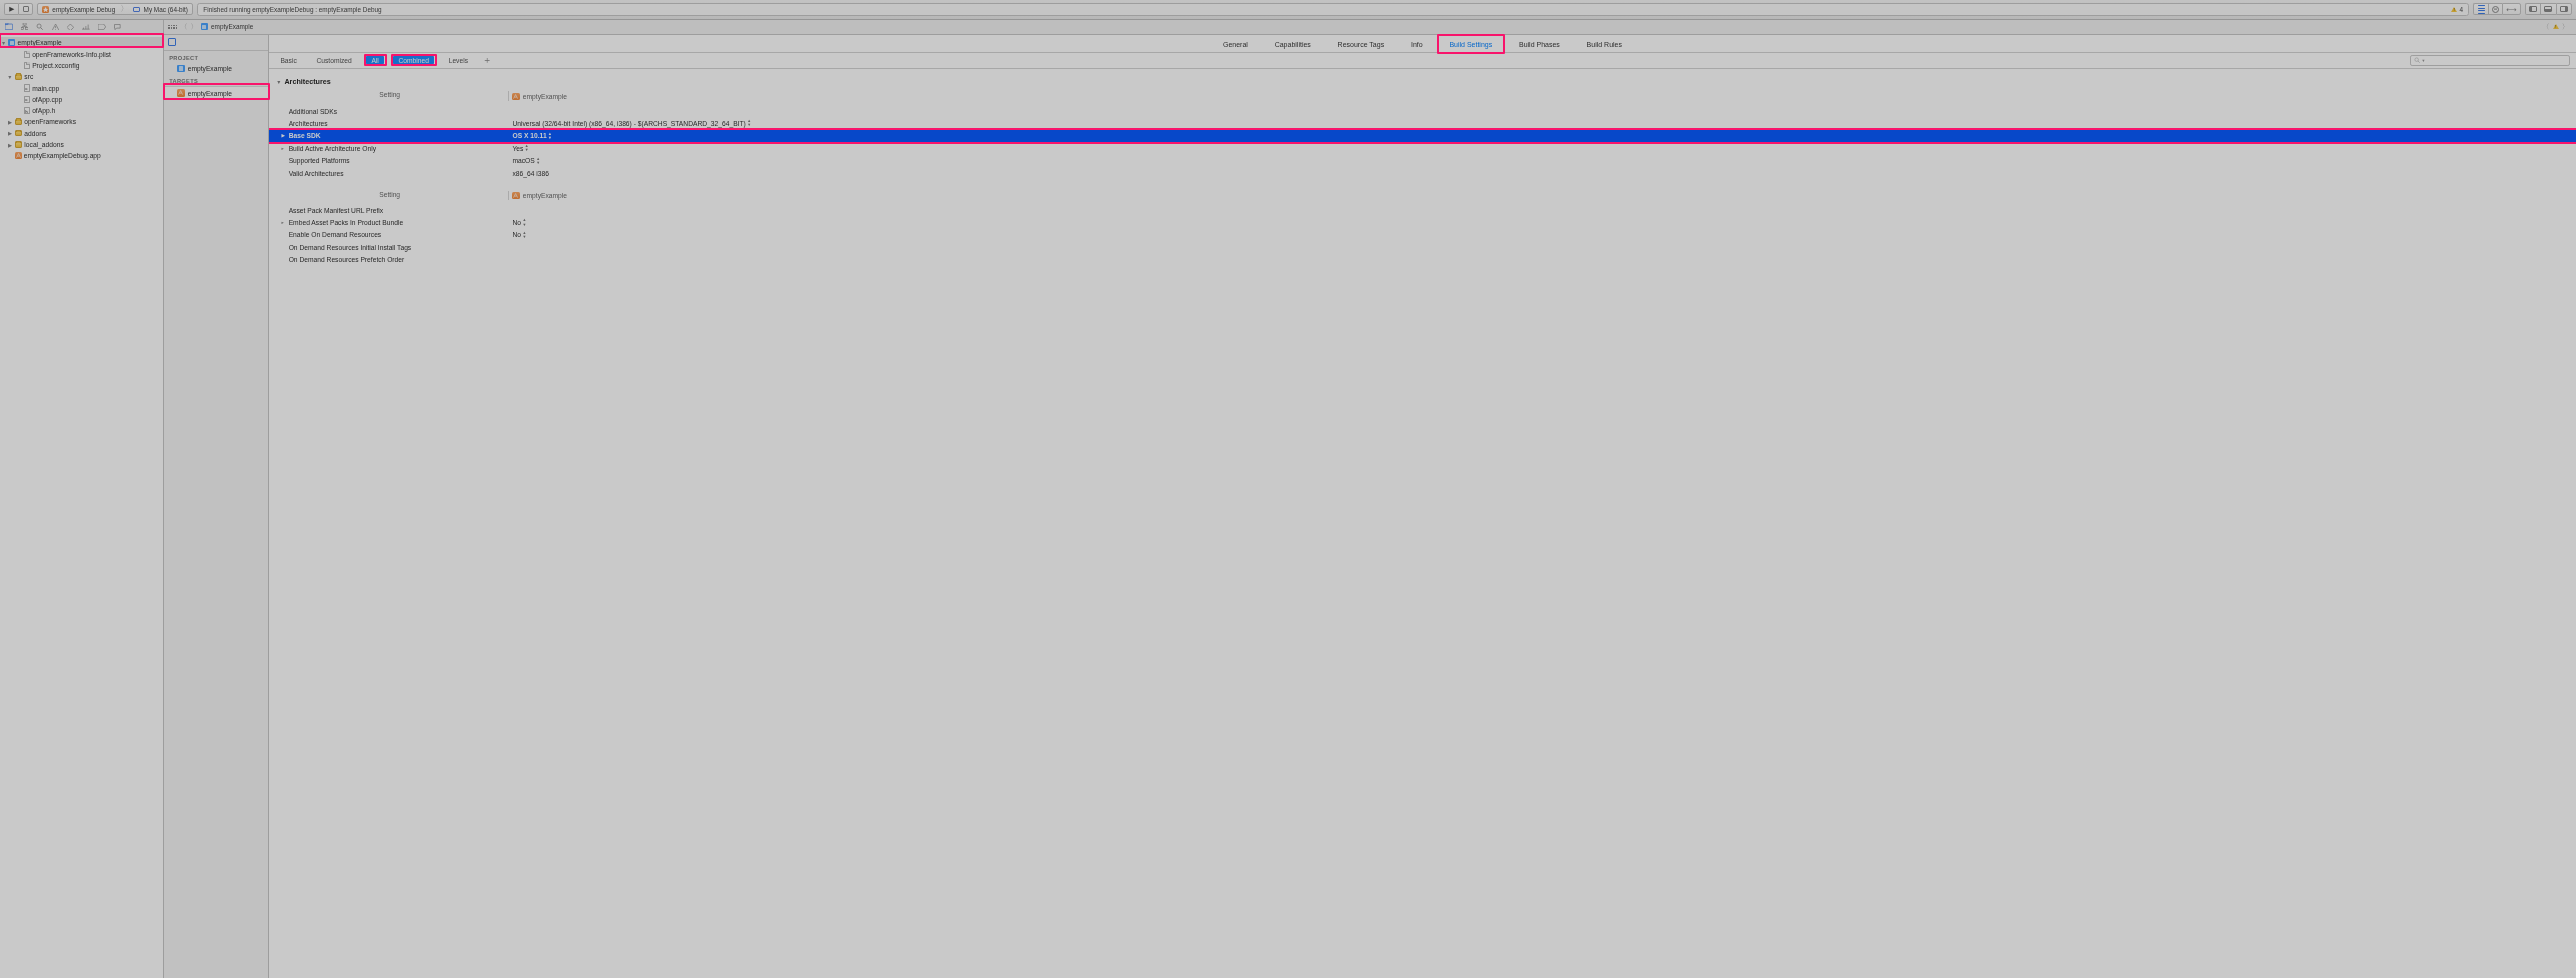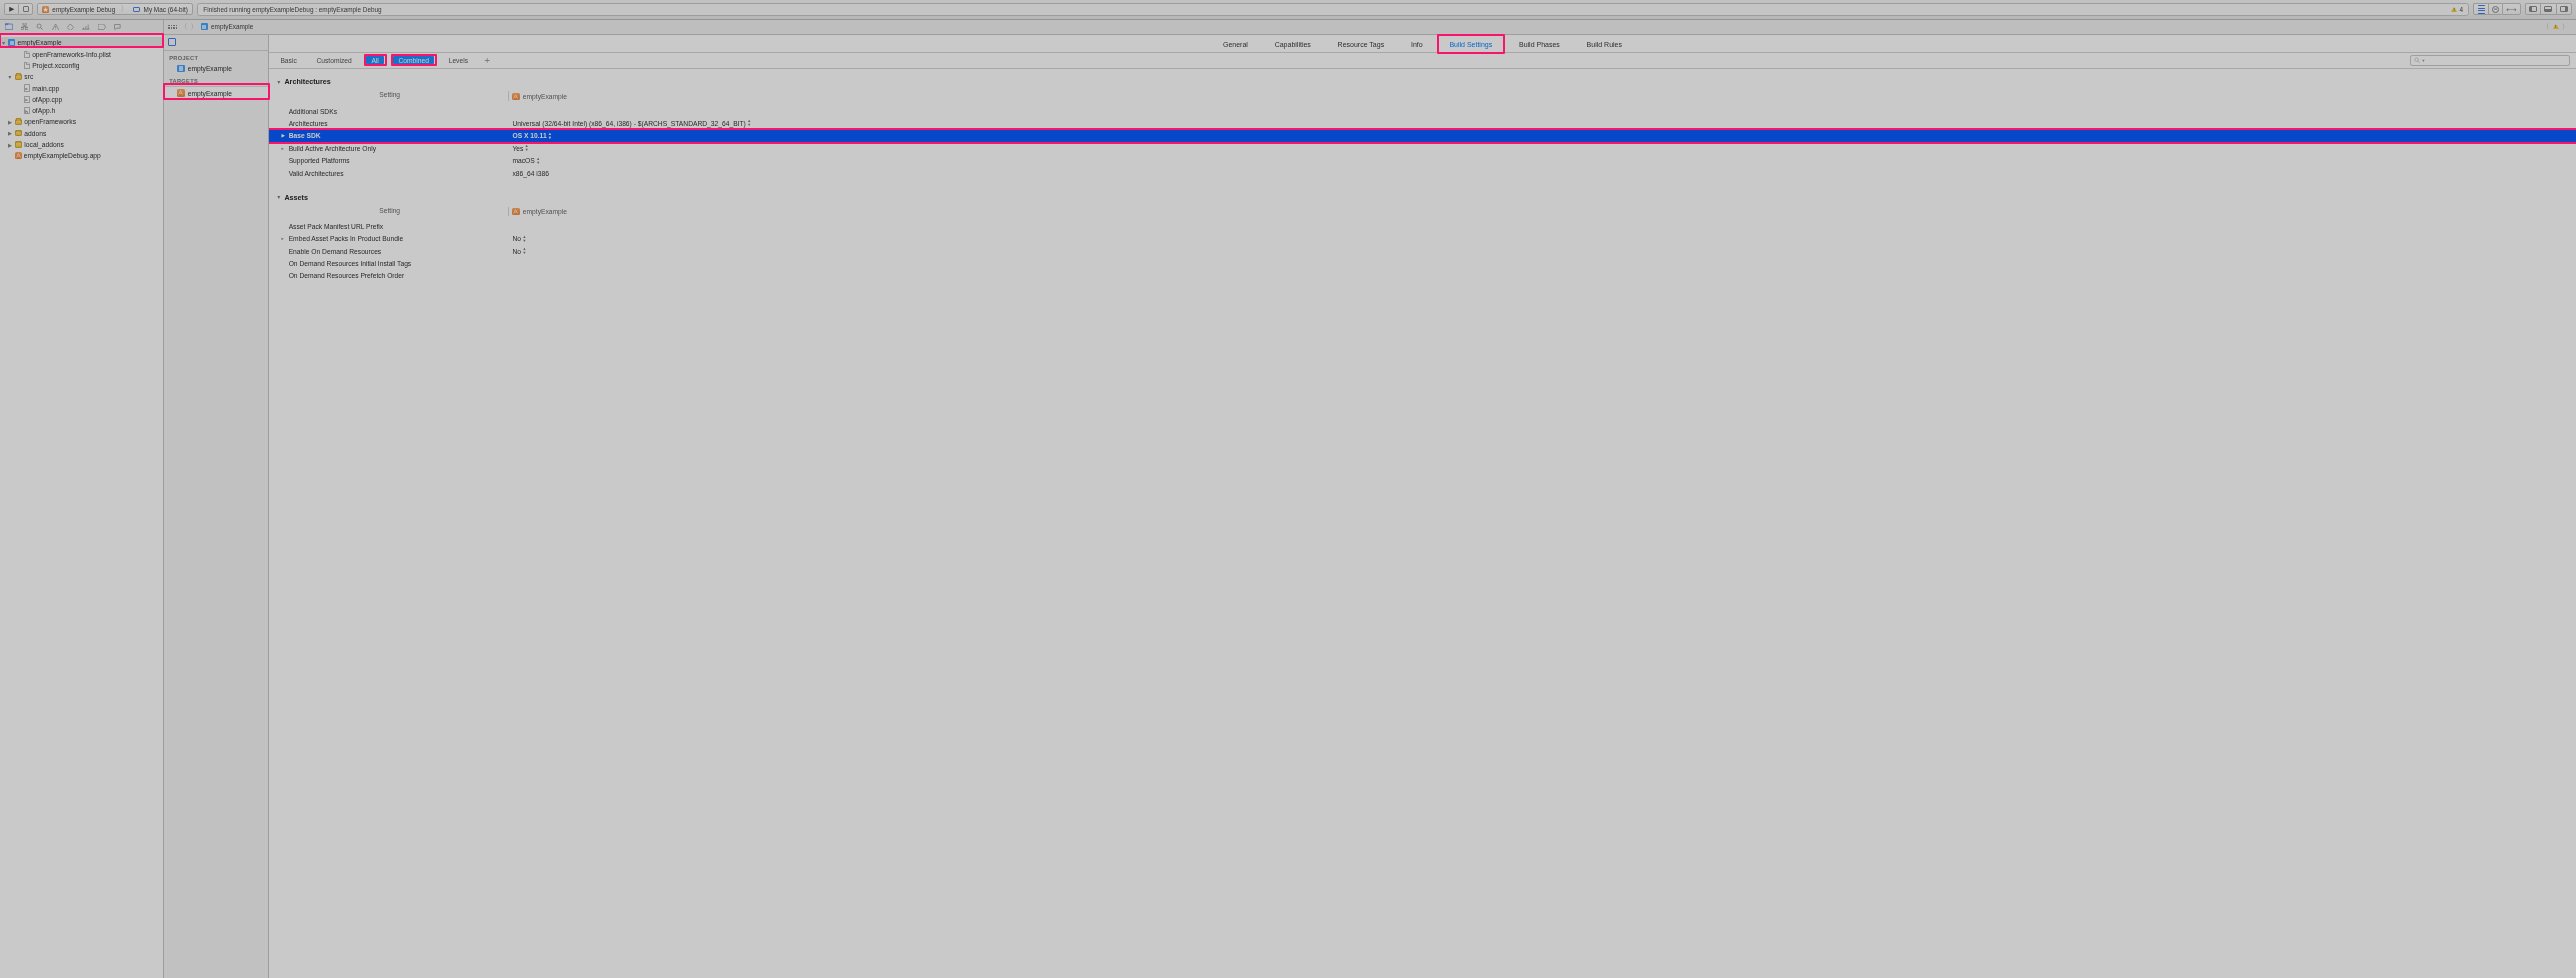--- a/index.html
+++ b/index.html
@@ -500,24 +500,20 @@
             <span class="exp"></span>
             <span>Valid Architectures</span>
           </div>
           <div></div>
         <div class="val">
             <span>x86_64 i386</span>
           </div>
       </div>
 
       <div style="height:9.3px;"></div>
-      <div class="sec-hdr">
-        <span class="disc">▼</span>
-        <span>Assets</span>
-      </div>
       <div class="col-hdr">
         <div class="c1">Setting</div>
         <div class="vline"></div>
         <div class="c3">
           <span class="app-ico">
               <svg viewBox="0 0 10 10">
                 <path d="M1 9 L5 1 L9 9 M3 6 H7" stroke="#fff" stroke-width="1.2" fill="none"></path>
               </svg>
             </span>
           <span>emptyExample</span>

